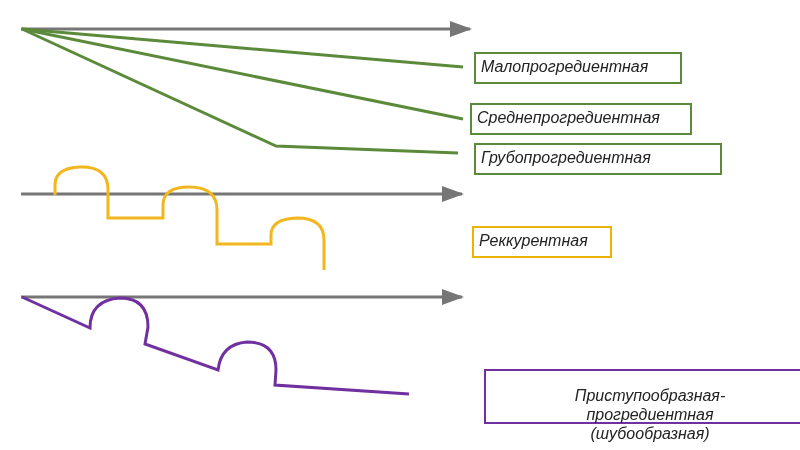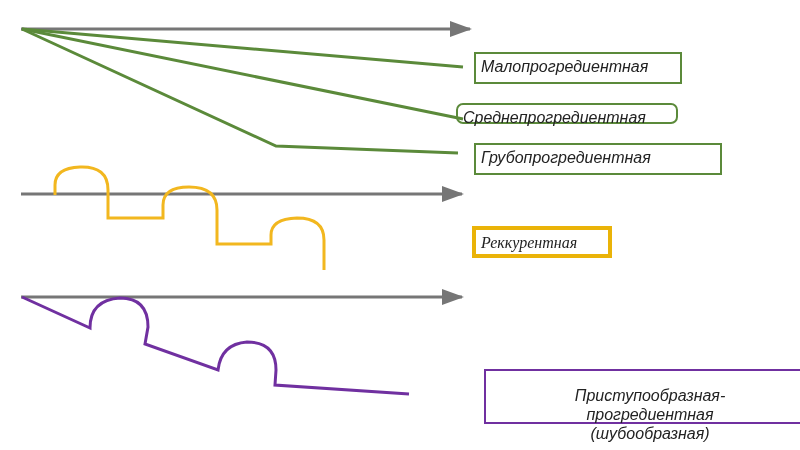--- a/index.html
+++ b/index.html
@@ -4,21 +4,21 @@
 <style>
   html, body { margin: 0; padding: 0; background: #ffffff; }
   body { width: 800px; height: 450px; position: relative; overflow: hidden;
          font-family: "Liberation Sans", sans-serif; }
   svg.canvas { position: absolute; left: 0; top: 0; }
   .label-box { position: absolute; box-sizing: border-box; font-style: italic;
                font-size: 16px; line-height: 19px; color: #222; overflow: visible;
                padding: 3px 5px; word-break: break-all; }
   .label-box span { display: block; }
   .green-box { border: 2px solid #5b8a3a; }
-  .yellow-box { border: 4px solid #eab308; font-family: Liberation Serif, serif; }
+  .yellow-box { border: 2px solid #eab308; }
   .purple-box { border: 2px solid #7030a0; text-align: center; word-break: normal; }
 </style>
 </head>
 <body>
 
 <svg class="canvas" width="800" height="450" viewBox="0 0 800 450">
   <defs>
     <marker id="arr" markerWidth="10" markerHeight="10" refX="8" refY="5" orient="auto" markerUnits="userSpaceOnUse">
       <path d="M0,0 L10,5 L0,10 Z" fill="#767676"></path>
     </marker>
@@ -38,21 +38,21 @@
 
   <line x1="21" y1="297" x2="462" y2="297" stroke="#767676" stroke-width="3"></line>
   <path d="M442,289 L464,297 L442,305 Z" fill="#767676"></path>
 
   <path d="M22,297 L90,328 Q90,300 120,298 Q148,298 148,327 L145,344 L218,370 Q221,344 247,342 Q276,342 276,370 L275,385 L409,394" fill="none" stroke="#7030a0" stroke-width="3"></path>
 </svg>
 
 <div class="label-box green-box" style="left:474px; top:52px; width:208px; height:32px;">
   <span>Малопрогредиентная</span>
 </div>
-<div class="label-box green-box" style="left:456px; top:103px; width:222px; height:21px;border-radius:7px;">
+<div class="label-box green-box" style="left:470px; top:103px; width:222px; height:32px;">
   <span>Среднепрогредиентная</span>
 </div>
 <div class="label-box green-box" style="left:474px; top:143px; width:248px; height:32px;">
   <span>Грубопрогредиентная</span>
 </div>
 <div class="label-box yellow-box" style="left:472px; top:226px; width:140px; height:32px;">
   <span>Реккурентная</span>
 </div>
 <div class="label-box purple-box" style="left:484px; top:369px; width:332px; height:55px; padding:15px 70px;">
   <span>Приступообразная-прогредиентная (шубообразная)</span>

